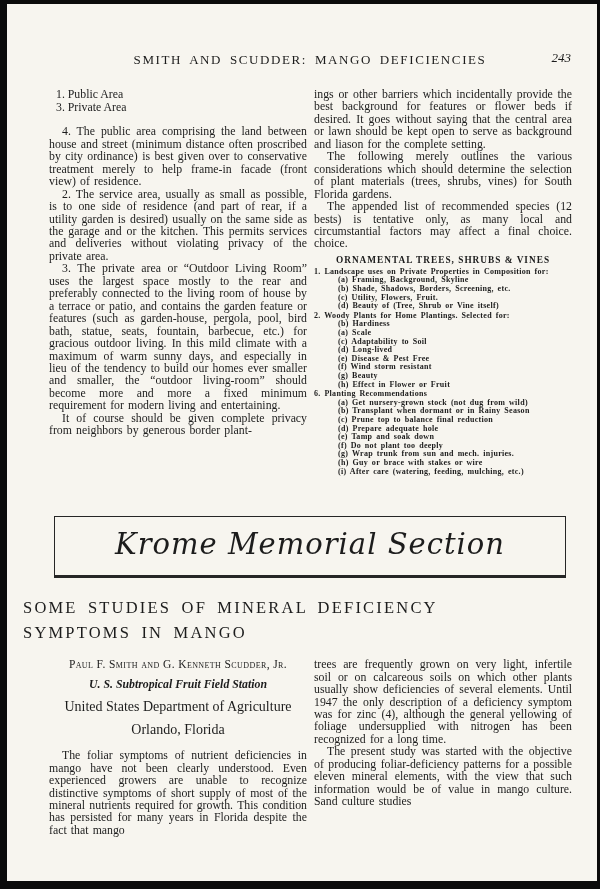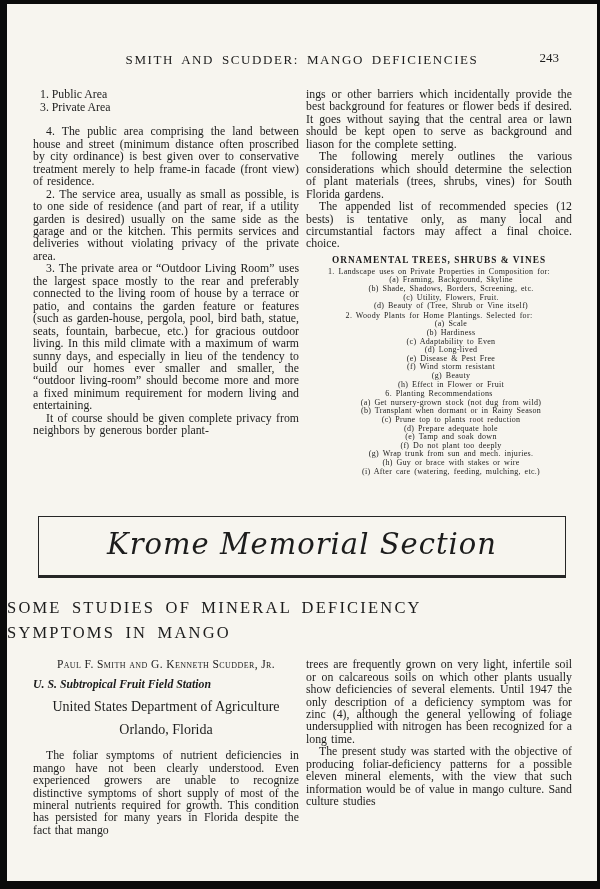--- a/index.html
+++ b/index.html
@@ -8,35 +8,37 @@
     background:#0b0b0b;
     position:relative;
     font-family:"Liberation Serif","DejaVu Serif",serif;
     color:#1c1c1c;
     overflow:hidden;
   }
   .page{
     position:absolute;
     left:7px;top:4px;right:3px;bottom:8px;
     background:#f7f5ef;
+    padding-left:16px;
   }
   .running-head-row{
     margin-top:46px;
     position:relative;
     text-align:center;
   }
   .running-head{
     font-size:13px;
     letter-spacing:1.6px;
     word-spacing:3px;
   }
   .pagenum{
     position:absolute;
-    right:38px;top:0;
+    right:26px;top:0;
     font-size:13px;
+    font-style:italic;
   }
   .cols{
     display:flex;
     gap:7px;
     padding:0 25px 0 26px;
     margin-top:20px;
   }
   .col{
     flex:1 1 0;
     min-width:0;
@@ -60,25 +62,24 @@
     text-align:center;
     font-size:9.3px;
     font-weight:700;
     letter-spacing:1px;
     line-height:11px;
   }
   .sc-heading.first{margin-top:5px;}
   .outline{
     margin-top:2px;
     font-size:8px;
-    font-weight:400;
+    font-weight:700;
     line-height:8.6px;
     letter-spacing:0.3px;
     word-spacing:1.5px;
-    text-align:center;
   }
   .outline-label{margin-top:1px;}
   .outline-sub{padding-left:24px;}
   .banner-box{
     margin:40px 31px 0 31px;
     border:1.5px solid #262626;
     border-bottom:3.5px solid #262626;
     text-align:center;
     padding:10px 0 14px 0;
   }
@@ -105,20 +106,21 @@
     margin-top:13px;
   }
   .authors{
     text-align:center;
     font-size:11.5px;
     font-variant:small-caps;
     letter-spacing:0.4px;
     margin-bottom:7px;
   }
   .affil{
+    text-align:center;
     font-size:11.8px;
     font-style:italic;
     font-weight:600;
     margin-bottom:7px;
   }
   .affil-roman{
     text-align:center;
     font-size:14px;
     margin-bottom:7px;
   }
@@ -155,34 +157,34 @@
       <div class="outline">
         <div class="outline-group">
           <div class="outline-label">1. Landscape uses on Private Properties in Composition for:</div>
           <div class="outline-sub">(a) Framing, Background, Skyline</div>
           <div class="outline-sub">(b) Shade, Shadows, Borders, Screening, etc.</div>
           <div class="outline-sub">(c) Utility, Flowers, Fruit.</div>
           <div class="outline-sub">(d) Beauty of (Tree, Shrub or Vine itself)</div>
         </div>
         <div class="outline-group">
           <div class="outline-label">2. Woody Plants for Home Plantings. Selected for:</div>
+          <div class="outline-sub">(b) Hardiness</div>
           <div class="outline-sub">(a) Scale</div>
-          <div class="outline-sub">(b) Hardiness</div>
-          <div class="outline-sub">(c) Adaptability to Even</div>
+          <div class="outline-sub">(c) Adaptability to Soil</div>
           <div class="outline-sub">(d) Long-lived</div>
           <div class="outline-sub">(e) Disease &amp; Pest Free</div>
           <div class="outline-sub">(f) Wind storm resistant</div>
           <div class="outline-sub">(g) Beauty</div>
           <div class="outline-sub">(h) Effect in Flower or Fruit</div>
         </div>
         <div class="outline-group">
           <div class="outline-label">6. Planting Recommendations</div>
           <div class="outline-sub">(a) Get nursery-grown stock (not dug from wild)</div>
           <div class="outline-sub">(b) Transplant when dormant or in Rainy Season</div>
-          <div class="outline-sub">(c) Prune top to plants root reduction</div>
+          <div class="outline-sub">(c) Prune top to balance final reduction</div>
           <div class="outline-sub">(d) Prepare adequate hole</div>
           <div class="outline-sub">(e) Tamp and soak down</div>
           <div class="outline-sub">(f) Do not plant too deeply</div>
           <div class="outline-sub">(g) Wrap trunk from sun and mech. injuries.</div>
           <div class="outline-sub">(h) Guy or brace with stakes or wire</div>
           <div class="outline-sub">(i) After care (watering, feeding, mulching, etc.)</div>
         </div>
       </div>
     </div>
   </div>

